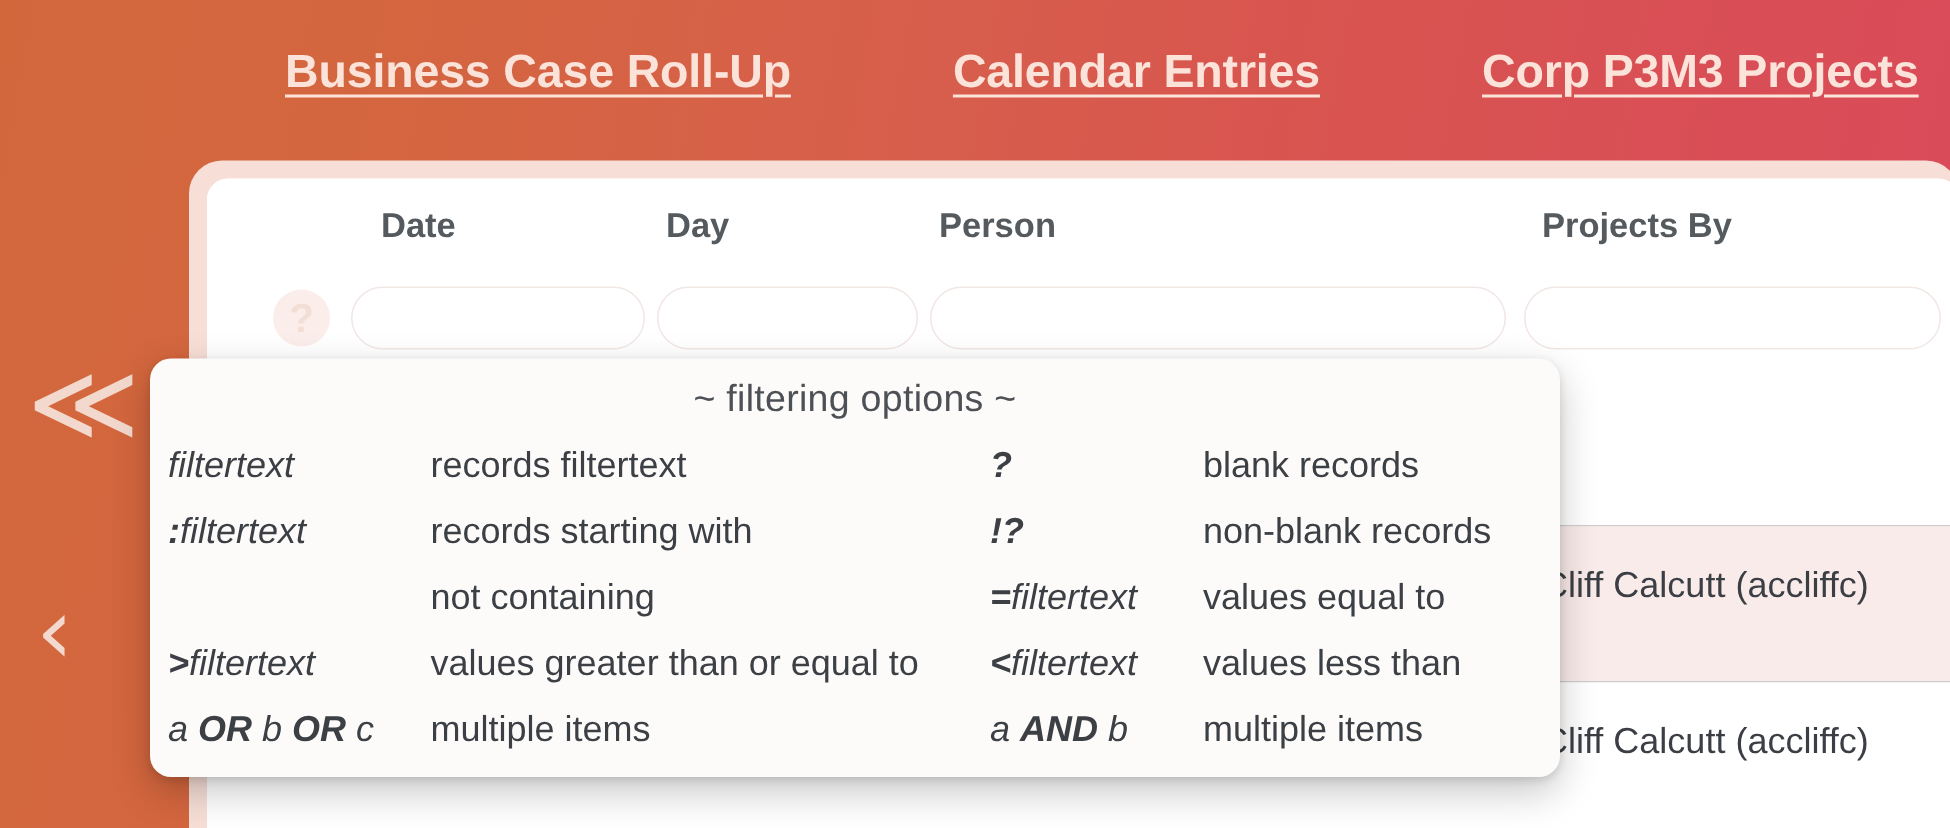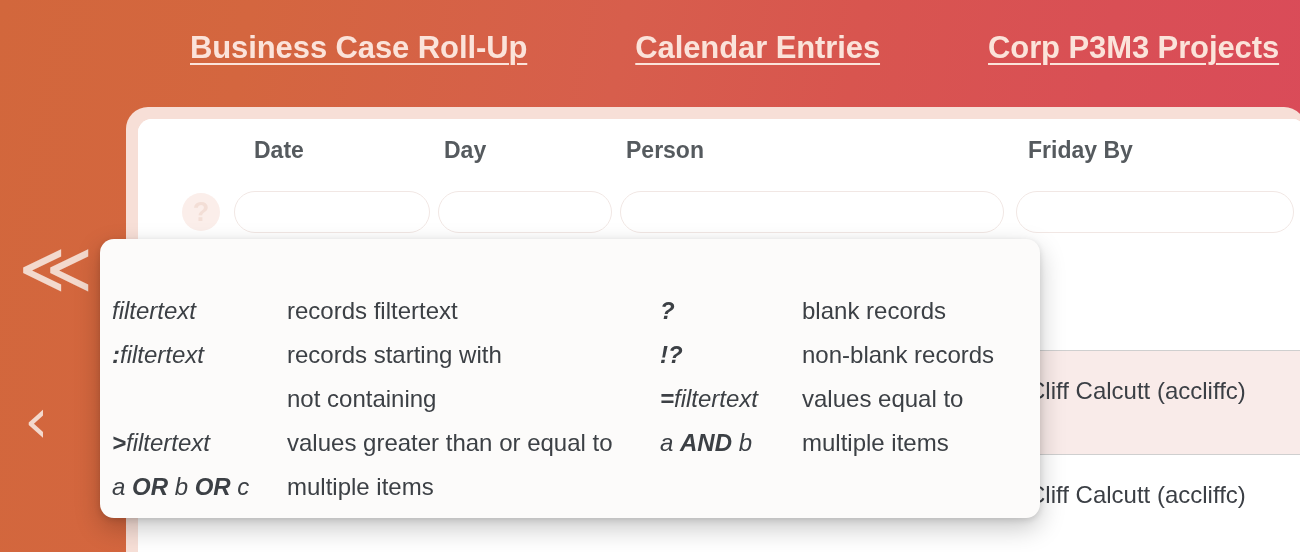--- a/index.html
+++ b/index.html
@@ -218,21 +218,21 @@
   <div class="chev" id="chev-double">≪</div>
   <div class="chev" id="chev-single">‹</div>
 
   <div id="card">
     <div id="card-inner">
 
       <div id="thead">
         <div class="th c-date">Date</div>
         <div class="th c-day">Day</div>
         <div class="th c-person">Person</div>
-        <div class="th c-created">Friday By</div>
+        <div class="th c-created">Projects By</div>
       </div>
 
       <div id="filterrow">
         <div id="help-icon">?</div>
         <div class="pill p1"></div>
         <div class="pill p2"></div>
         <div class="pill p3"></div>
         <div class="pill p4"></div>
       </div>
 
@@ -254,20 +254,21 @@
         <div class="cell c-date">15 Sep 2017</div>
         <div class="cell c-day">Friday</div>
         <div class="cell c-person">Cliff Calcutt (accliffc)</div>
         <div class="cell c-created">Cliff Calcutt (accliffc)</div>
       </div>
 
     </div>
   </div>
 
   <div id="tooltip">
+    <div id="tip-title">~ filtering options ~</div>
 
     <div class="tip-col" id="tip-col-left">
       <div class="tip-row">
         <span class="syn">filtertext</span>
         <span class="desc">records filtertext</span>
       </div>
       <div class="tip-row">
         <span class="syn"><b>:</b>filtertext</span>
         <span class="desc">records starting with</span>
       </div>
@@ -291,19 +292,23 @@
       </div>
       <div class="tip-row">
         <span class="syn"><b>!?</b></span>
         <span class="desc">non-blank records</span>
       </div>
       <div class="tip-row">
         <span class="syn"><b>=</b>filtertext</span>
         <span class="desc">values equal to</span>
       </div>
       <div class="tip-row">
+        <span class="syn"><b>&lt;</b>filtertext</span>
+        <span class="desc">values less than</span>
+      </div>
+      <div class="tip-row">
         <span class="syn">a <b>AND</b> b</span>
         <span class="desc">multiple items</span>
       </div>
     </div>
   </div>
 
 </div>
 
 </body></html>

